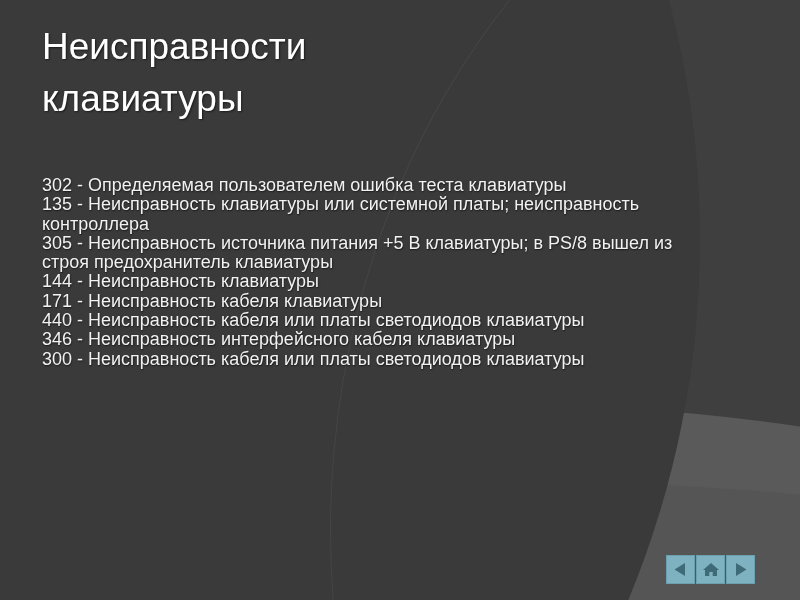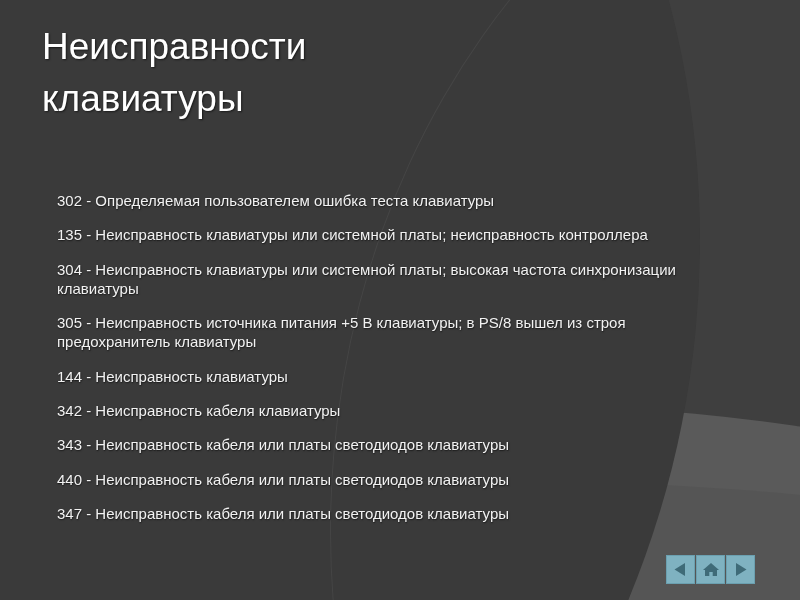--- a/index.html
+++ b/index.html
@@ -109,25 +109,25 @@
     position: absolute;
     left: 42px;
     top: 176px;
     width: 652px;
     margin: 0;
     padding: 0;
     list-style: none;
   }
 
   .body-list li {
-    font-size: 15px;
+    font-size: 18px;
     line-height: 19.3px;
     color: #f2f2f2;
     text-shadow: 0.5px 0.5px 1.5px rgba(0,0,0,0.6);
-    margin: 15px;
+    margin: 0;
     padding: 0;
   }
 
   
   .nav-cluster {
     position: absolute;
     left: 666px;
     top: 555px;
     display: flex;
     gap: 0px;
@@ -170,27 +170,26 @@
   <div class="bg-layer bg-dark-field"></div>
   <div class="bg-layer bg-hairline"></div>
 
   <div class="content">
 
     <h1 class="title">Неисправности клавиатуры</h1>
 
     <ul class="body-list">
       <li>302 - Определяемая пользователем ошибка теста клавиатуры</li>
       <li>135 - Неисправность клавиатуры или системной платы; неисправность контроллера</li>
-      <li>304 - Неисправность клавиатуры или системной платы; высокая частота синхронизации клавиатуры</li>
       <li>305 - Неисправность источника питания +5 В клавиатуры; в PS/8 вышел из строя предохранитель клавиатуры</li>
       <li>144 - Неисправность клавиатуры</li>
-      <li>342 - Неисправность кабеля клавиатуры</li>
-      <li>343 - Неисправность кабеля или платы светодиодов клавиатуры</li>
+      <li>171 - Неисправность кабеля клавиатуры</li>
       <li>440 - Неисправность кабеля или платы светодиодов клавиатуры</li>
-      <li>347 - Неисправность кабеля или платы светодиодов клавиатуры</li>
+      <li>346 - Неисправность интерфейсного кабеля клавиатуры</li>
+      <li>300 - Неисправность кабеля или платы светодиодов клавиатуры</li>
     </ul>
 
     <div class="nav-cluster">
 
       <div class="nav-btn">
         <svg width="17" height="17" viewBox="0 0 17 17">
           <polygon class="nav-glyph" points="13,2 13,15 2.5,8.5"></polygon>
         </svg>
       </div>
 

